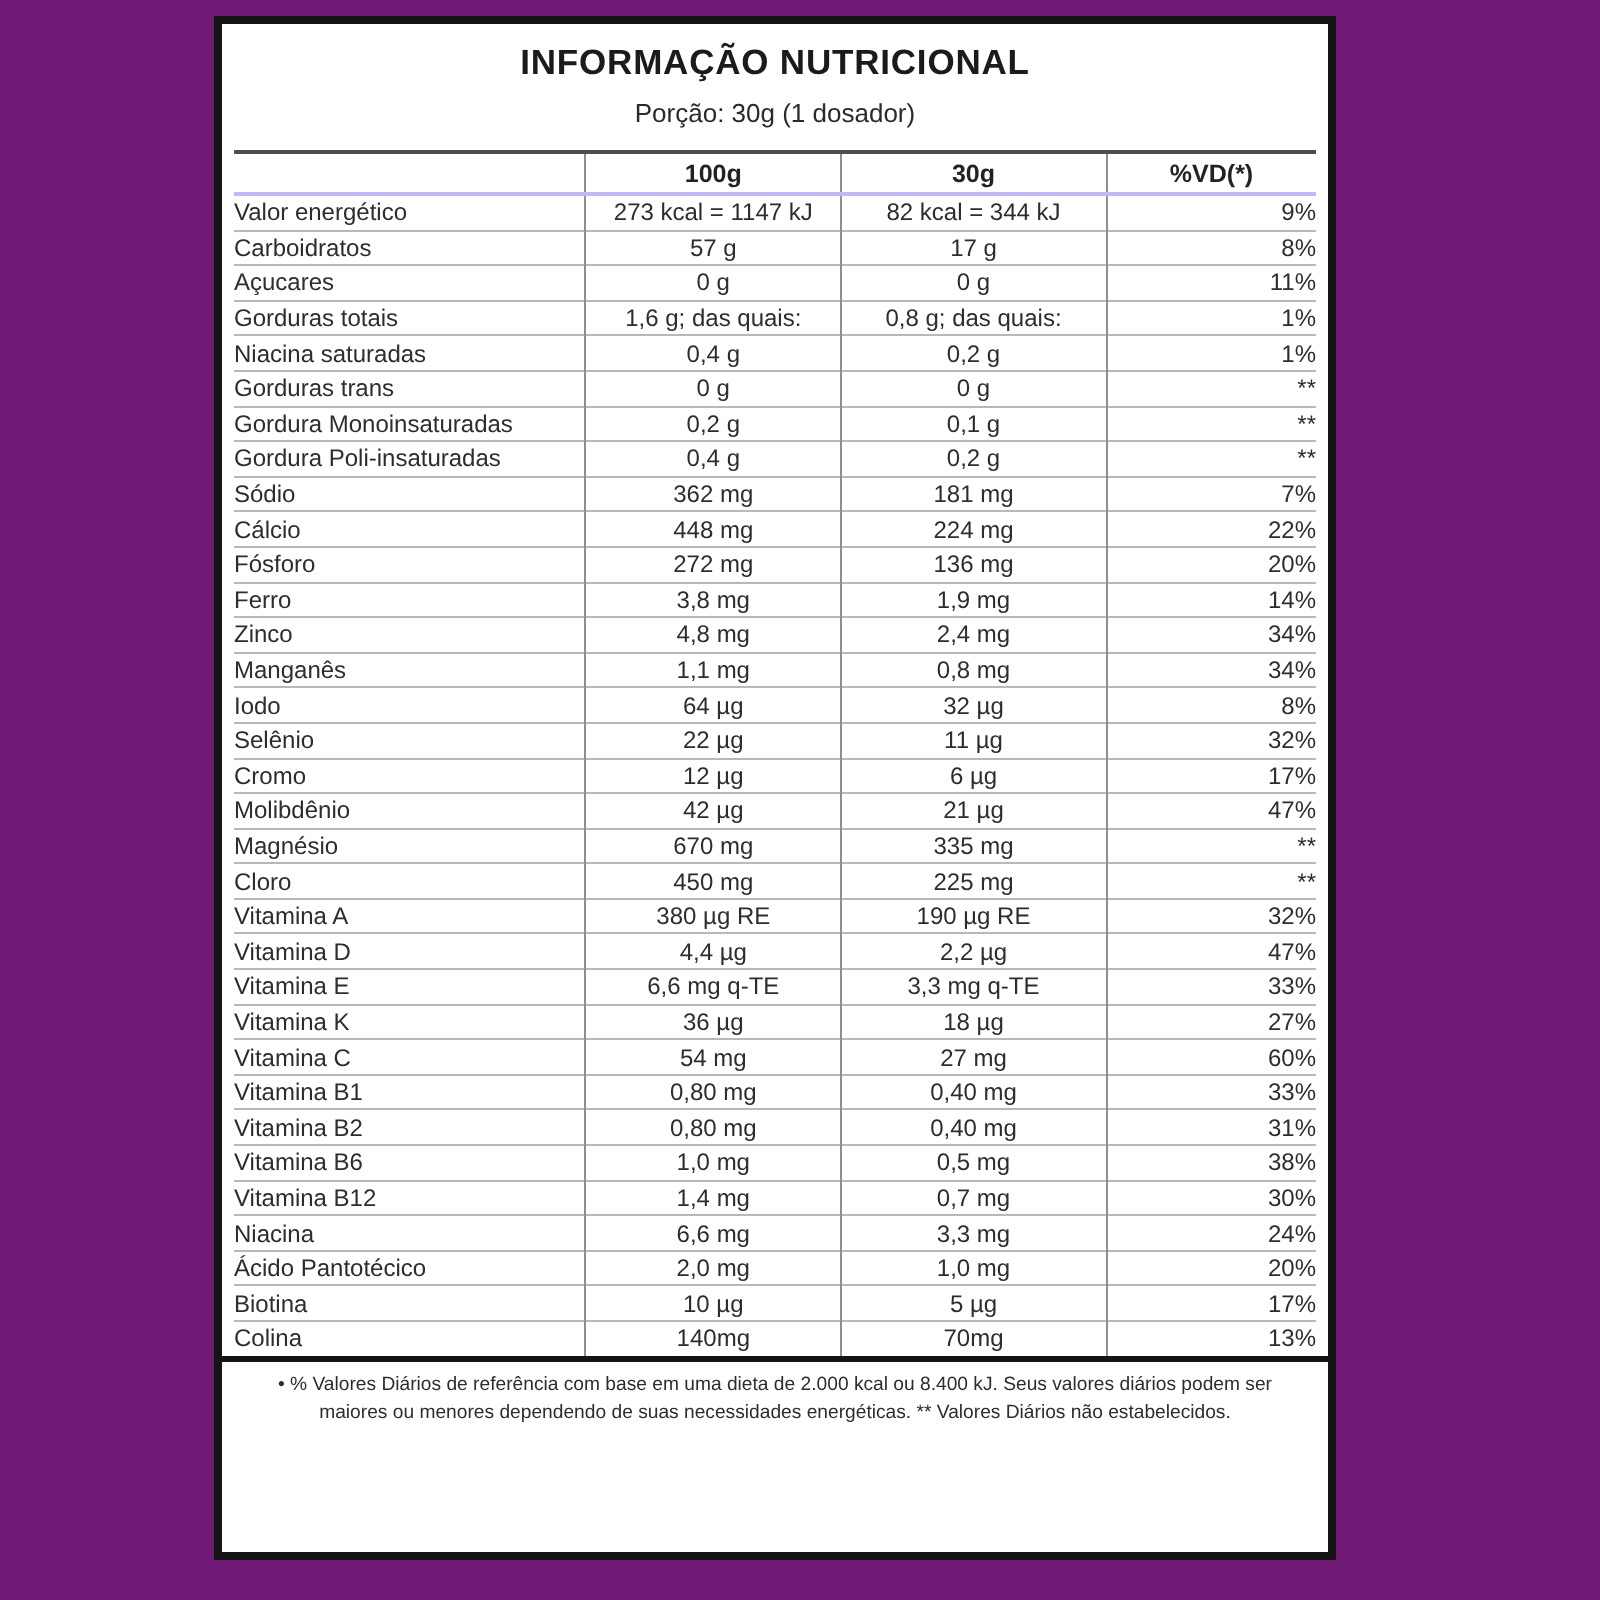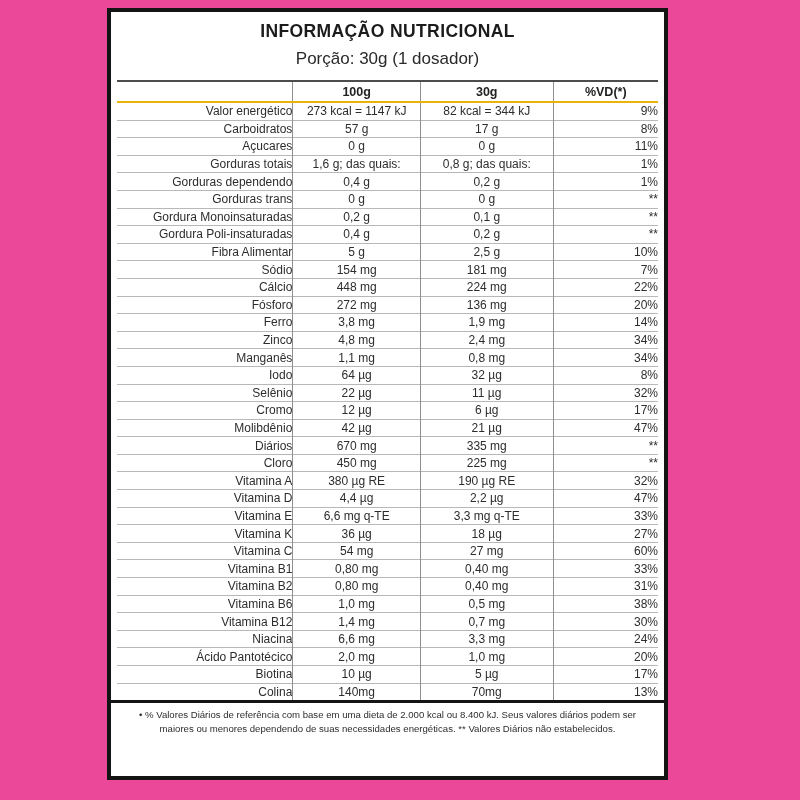--- a/index.html
+++ b/index.html
@@ -7,21 +7,21 @@
     padding: 0;
     background: #ffffff;
     width: 800px;
     height: 800px;
     font-family: "Liberation Sans", sans-serif;
   }
   .page {
     position: relative;
     width: 800px;
     height: 800px;
-    background: #ec4899;
+    background: #701a75;
     overflow: hidden;
   }
   .label-box {
     position: absolute;
     left: 107px;
     top: 8px;
     width: 553px;
     height: 764px;
     border: 4px solid #141414;
     background: #ffffff;
@@ -31,49 +31,49 @@
     margin-top: 9px;
     text-align: center;
     font-size: 17.5px;
     font-weight: bold;
     letter-spacing: 0.4px;
     color: #1b1b1b;
   }
   .serving {
     margin-top: 7px;
     text-align: center;
-    font-size: 17px;
+    font-size: 13px;
     color: #2a2a2a;
   }
   table.nutrition {
     width: calc(100% - 12px);
     margin: 11px auto 0 auto;
     border-collapse: collapse;
     table-layout: fixed;
   }
   table.nutrition thead th {
     border-top: 2px solid #4d4d4d;
-    border-bottom: 2px solid #eab308;
+    border-bottom: 2px solid #c4b5fd;
     font-size: 12.5px;
     font-weight: bold;
     color: #222222;
     height: 19px;
     padding: 0;
     text-align: center;
   }
   table.nutrition tbody td {
     font-size: 12px;
     color: #2d2d2d;
     height: 16.6px;
     padding: 0;
     border-top: 1px solid #b8b8b8;
     white-space: nowrap;
     overflow: hidden;
   }
-  td.c-label, th.c-label { text-align: right; padding-left: 10px; }
+  td.c-label, th.c-label { text-align: left; padding-left: 10px; }
   td.c-c100, td.c-c30 { text-align: center; }
   td.c-c100, td.c-c30, td.c-vd,
   th.c-c100, th.c-c30, th.c-vd { border-left: 1px solid #8f8f8f; }
   td.c-vd { text-align: right; padding-right: 15px; }
   .footnote {
     border-top: 3px solid #141414;
     margin-top: 0;
     padding: 5px 13px 0 13px;
     font-size: 9.6px;
     line-height: 1.45;
@@ -122,21 +122,21 @@
             <td class="c-c30">0 g</td>
             <td class="c-vd">11%</td>
           </tr>
           <tr>
             <td class="c-label">Gorduras totais</td>
             <td class="c-c100">1,6 g; das quais:</td>
             <td class="c-c30">0,8 g; das quais:</td>
             <td class="c-vd">1%</td>
           </tr>
           <tr>
-            <td class="c-label">Gorduras dependendo</td>
+            <td class="c-label">Niacina saturadas</td>
             <td class="c-c100">0,4 g</td>
             <td class="c-c30">0,2 g</td>
             <td class="c-vd">1%</td>
           </tr>
           <tr>
             <td class="c-label">Gorduras trans</td>
             <td class="c-c100">0 g</td>
             <td class="c-c30">0 g</td>
             <td class="c-vd">**</td>
           </tr>
@@ -146,28 +146,22 @@
             <td class="c-c30">0,1 g</td>
             <td class="c-vd">**</td>
           </tr>
           <tr>
             <td class="c-label">Gordura Poli-insaturadas</td>
             <td class="c-c100">0,4 g</td>
             <td class="c-c30">0,2 g</td>
             <td class="c-vd">**</td>
           </tr>
           <tr>
-            <td class="c-label">Fibra Alimentar</td>
-            <td class="c-c100">5 g</td>
-            <td class="c-c30">2,5 g</td>
-            <td class="c-vd">10%</td>
-          </tr>
-          <tr>
             <td class="c-label">Sódio</td>
-            <td class="c-c100">154 mg</td>
+            <td class="c-c100">362 mg</td>
             <td class="c-c30">181 mg</td>
             <td class="c-vd">7%</td>
           </tr>
           <tr>
             <td class="c-label">Cálcio</td>
             <td class="c-c100">448 mg</td>
             <td class="c-c30">224 mg</td>
             <td class="c-vd">22%</td>
           </tr>
           <tr>
@@ -212,21 +206,21 @@
             <td class="c-c30">6 µg</td>
             <td class="c-vd">17%</td>
           </tr>
           <tr>
             <td class="c-label">Molibdênio</td>
             <td class="c-c100">42 µg</td>
             <td class="c-c30">21 µg</td>
             <td class="c-vd">47%</td>
           </tr>
           <tr>
-            <td class="c-label">Diários</td>
+            <td class="c-label">Magnésio</td>
             <td class="c-c100">670 mg</td>
             <td class="c-c30">335 mg</td>
             <td class="c-vd">**</td>
           </tr>
           <tr>
             <td class="c-label">Cloro</td>
             <td class="c-c100">450 mg</td>
             <td class="c-c30">225 mg</td>
             <td class="c-vd">**</td>
           </tr>

